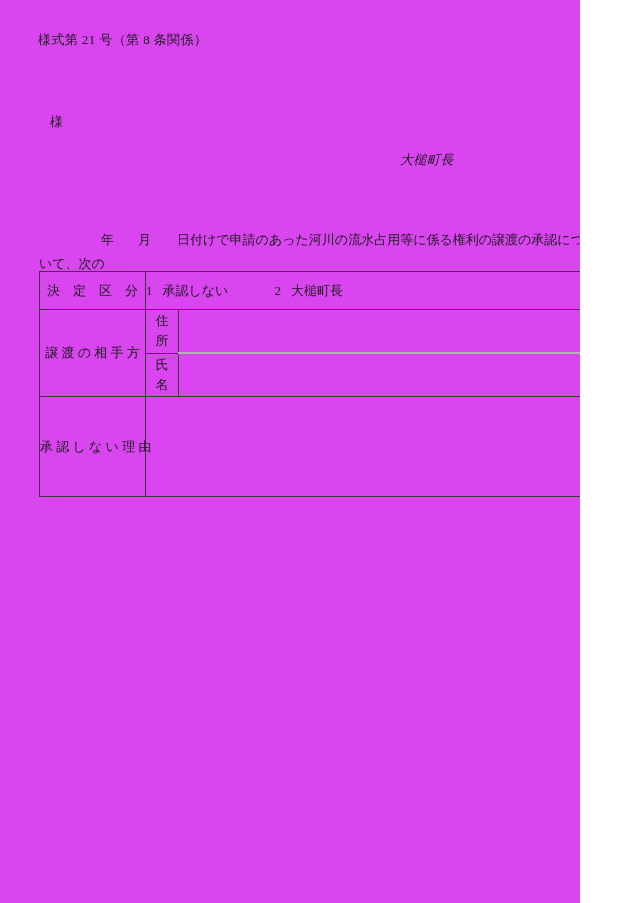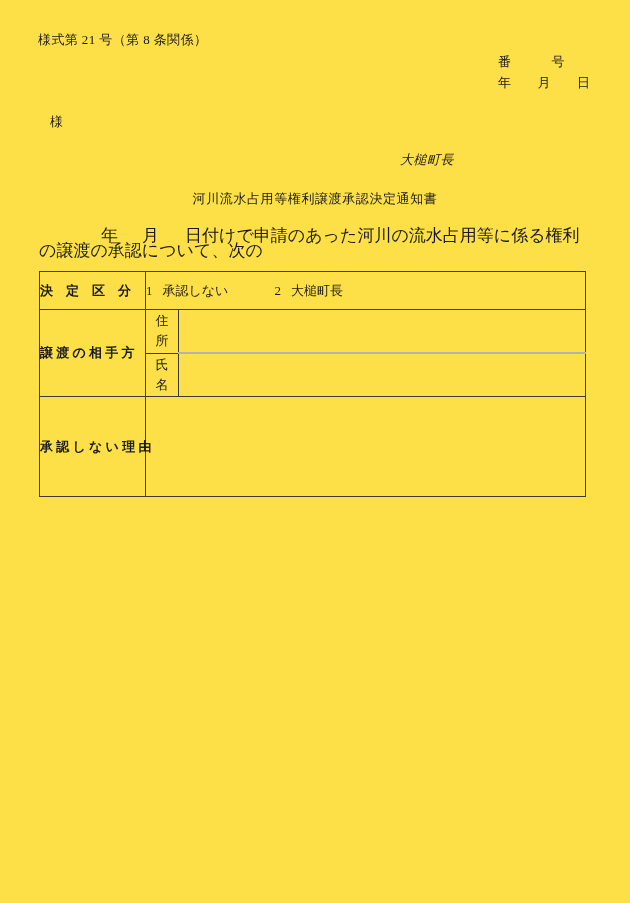--- a/index.html
+++ b/index.html
@@ -4,24 +4,24 @@
 <title>河川流水占用等権利譲渡承認決定通知書</title>
 <style>
   html, body {
     margin: 0;
     padding: 0;
     background: #ffffff;
   }
 
   .page {
     position: relative;
-    width: 630px;
+    width: 580px;
     height: 903px;
     margin: 0;
-    background: #fde047;
+    background: #d946ef;
     font-family: "Liberation Serif", "DejaVu Serif", serif;
     color: #1a1a1a;
     overflow: hidden;
     -webkit-font-smoothing: antialiased;
   }
 
   
   .form-number {
     position: absolute;
     left: 38px;
@@ -83,22 +83,22 @@
     letter-spacing: 0.6px;
     white-space: nowrap;
   }
 
   
   .body-text {
     position: absolute;
     left: 39px;
     top: 228px;
     width: 552px;
-    font-size: 17px;
-    line-height: 15px;
+    font-size: 13px;
+    line-height: 24px;
   }
   .body-text .lead-indent {
     display: inline-block;
     width: 62px;
   }
   .body-text .gapd {
     display: inline-block;
     width: 24px;
   }
   .body-text .gapd2 {
@@ -119,23 +119,23 @@
   .form-table td {
     border: 1px solid #3a3a3a;
     padding: 0;
     vertical-align: middle;
   }
 
   .col-label  { width: 106px; }
   .col-sub    { width: 33px;  }
 
   .cell-label {
+    text-align: center;
     white-space: nowrap;
     padding: 0 2px;
-    font-weight: bold;
   }
 
   .row-decision td { height: 37px; }
   .row-addr td     { height: 42px; }
   .row-name td     { height: 42px; }
   .row-reason td   { height: 99px; }
 
   
   .sub-vertical {
     text-align: center;
@@ -172,40 +172,25 @@
     width: 10px;
   }
 </style>
 </head>
 <body>
 
 <div class="page">
 
   <div class="form-number">様式第 21 号（第 8 条関係）</div>
 
-  <div class="doc-meta">
-    <span class="meta-line">
-      <span>番</span>
-      <span class="gapw"></span>
-      <span>号</span>
-    </span>
-    <span class="meta-line">
-      <span>年</span>
-      <span class="gapn"></span>
-      <span>月</span>
-      <span class="gapn"></span>
-      <span>日</span>
-    </span>
-  </div>
 
   <div class="addressee">様</div>
 
   <div class="issuer">大槌町長</div>
 
-  <div class="doc-title">河川流水占用等権利譲渡承認決定通知書</div>
 
   <div class="body-text">
     <span class="lead-indent"></span><span>年</span><span class="gapd"></span><span>月</span><span class="gapd2"></span><span>日付けで申請のあった河川の流水占用等に係る権利の譲渡の承認について、次の</span><br>
   </div>
 
   <table class="form-table">
     <colgroup>
       <col class="col-label">
       <col class="col-sub">
       <col>

